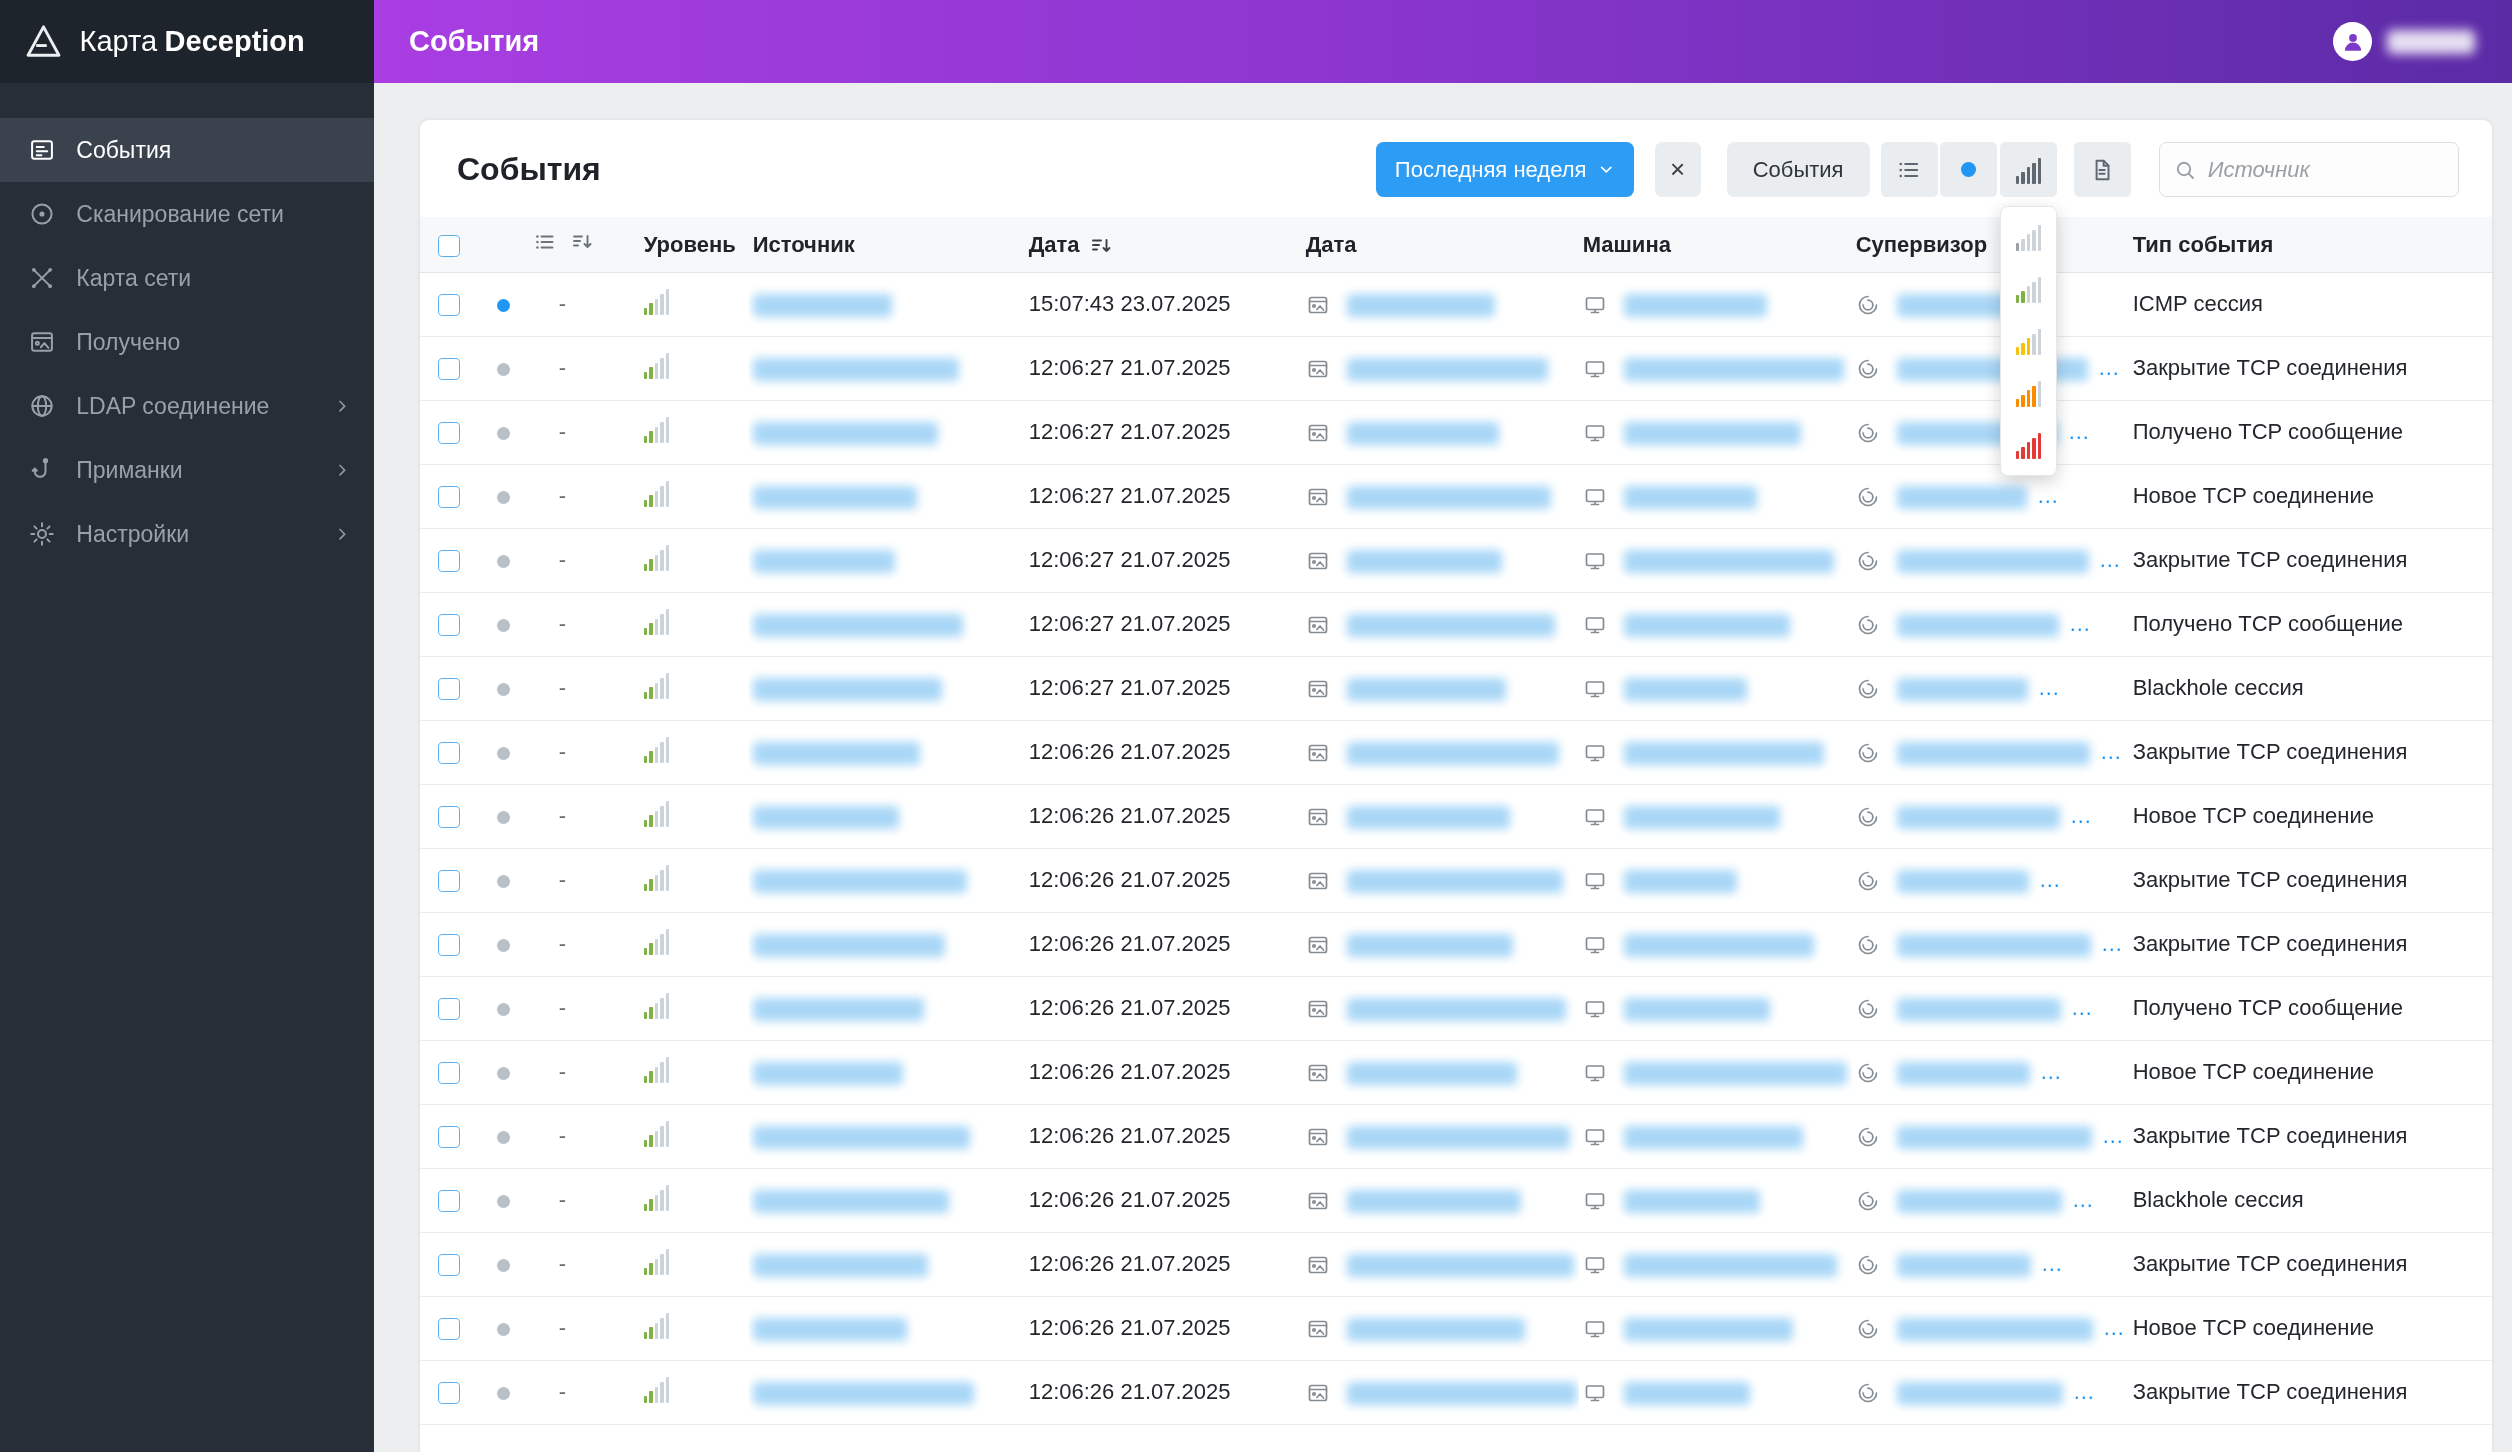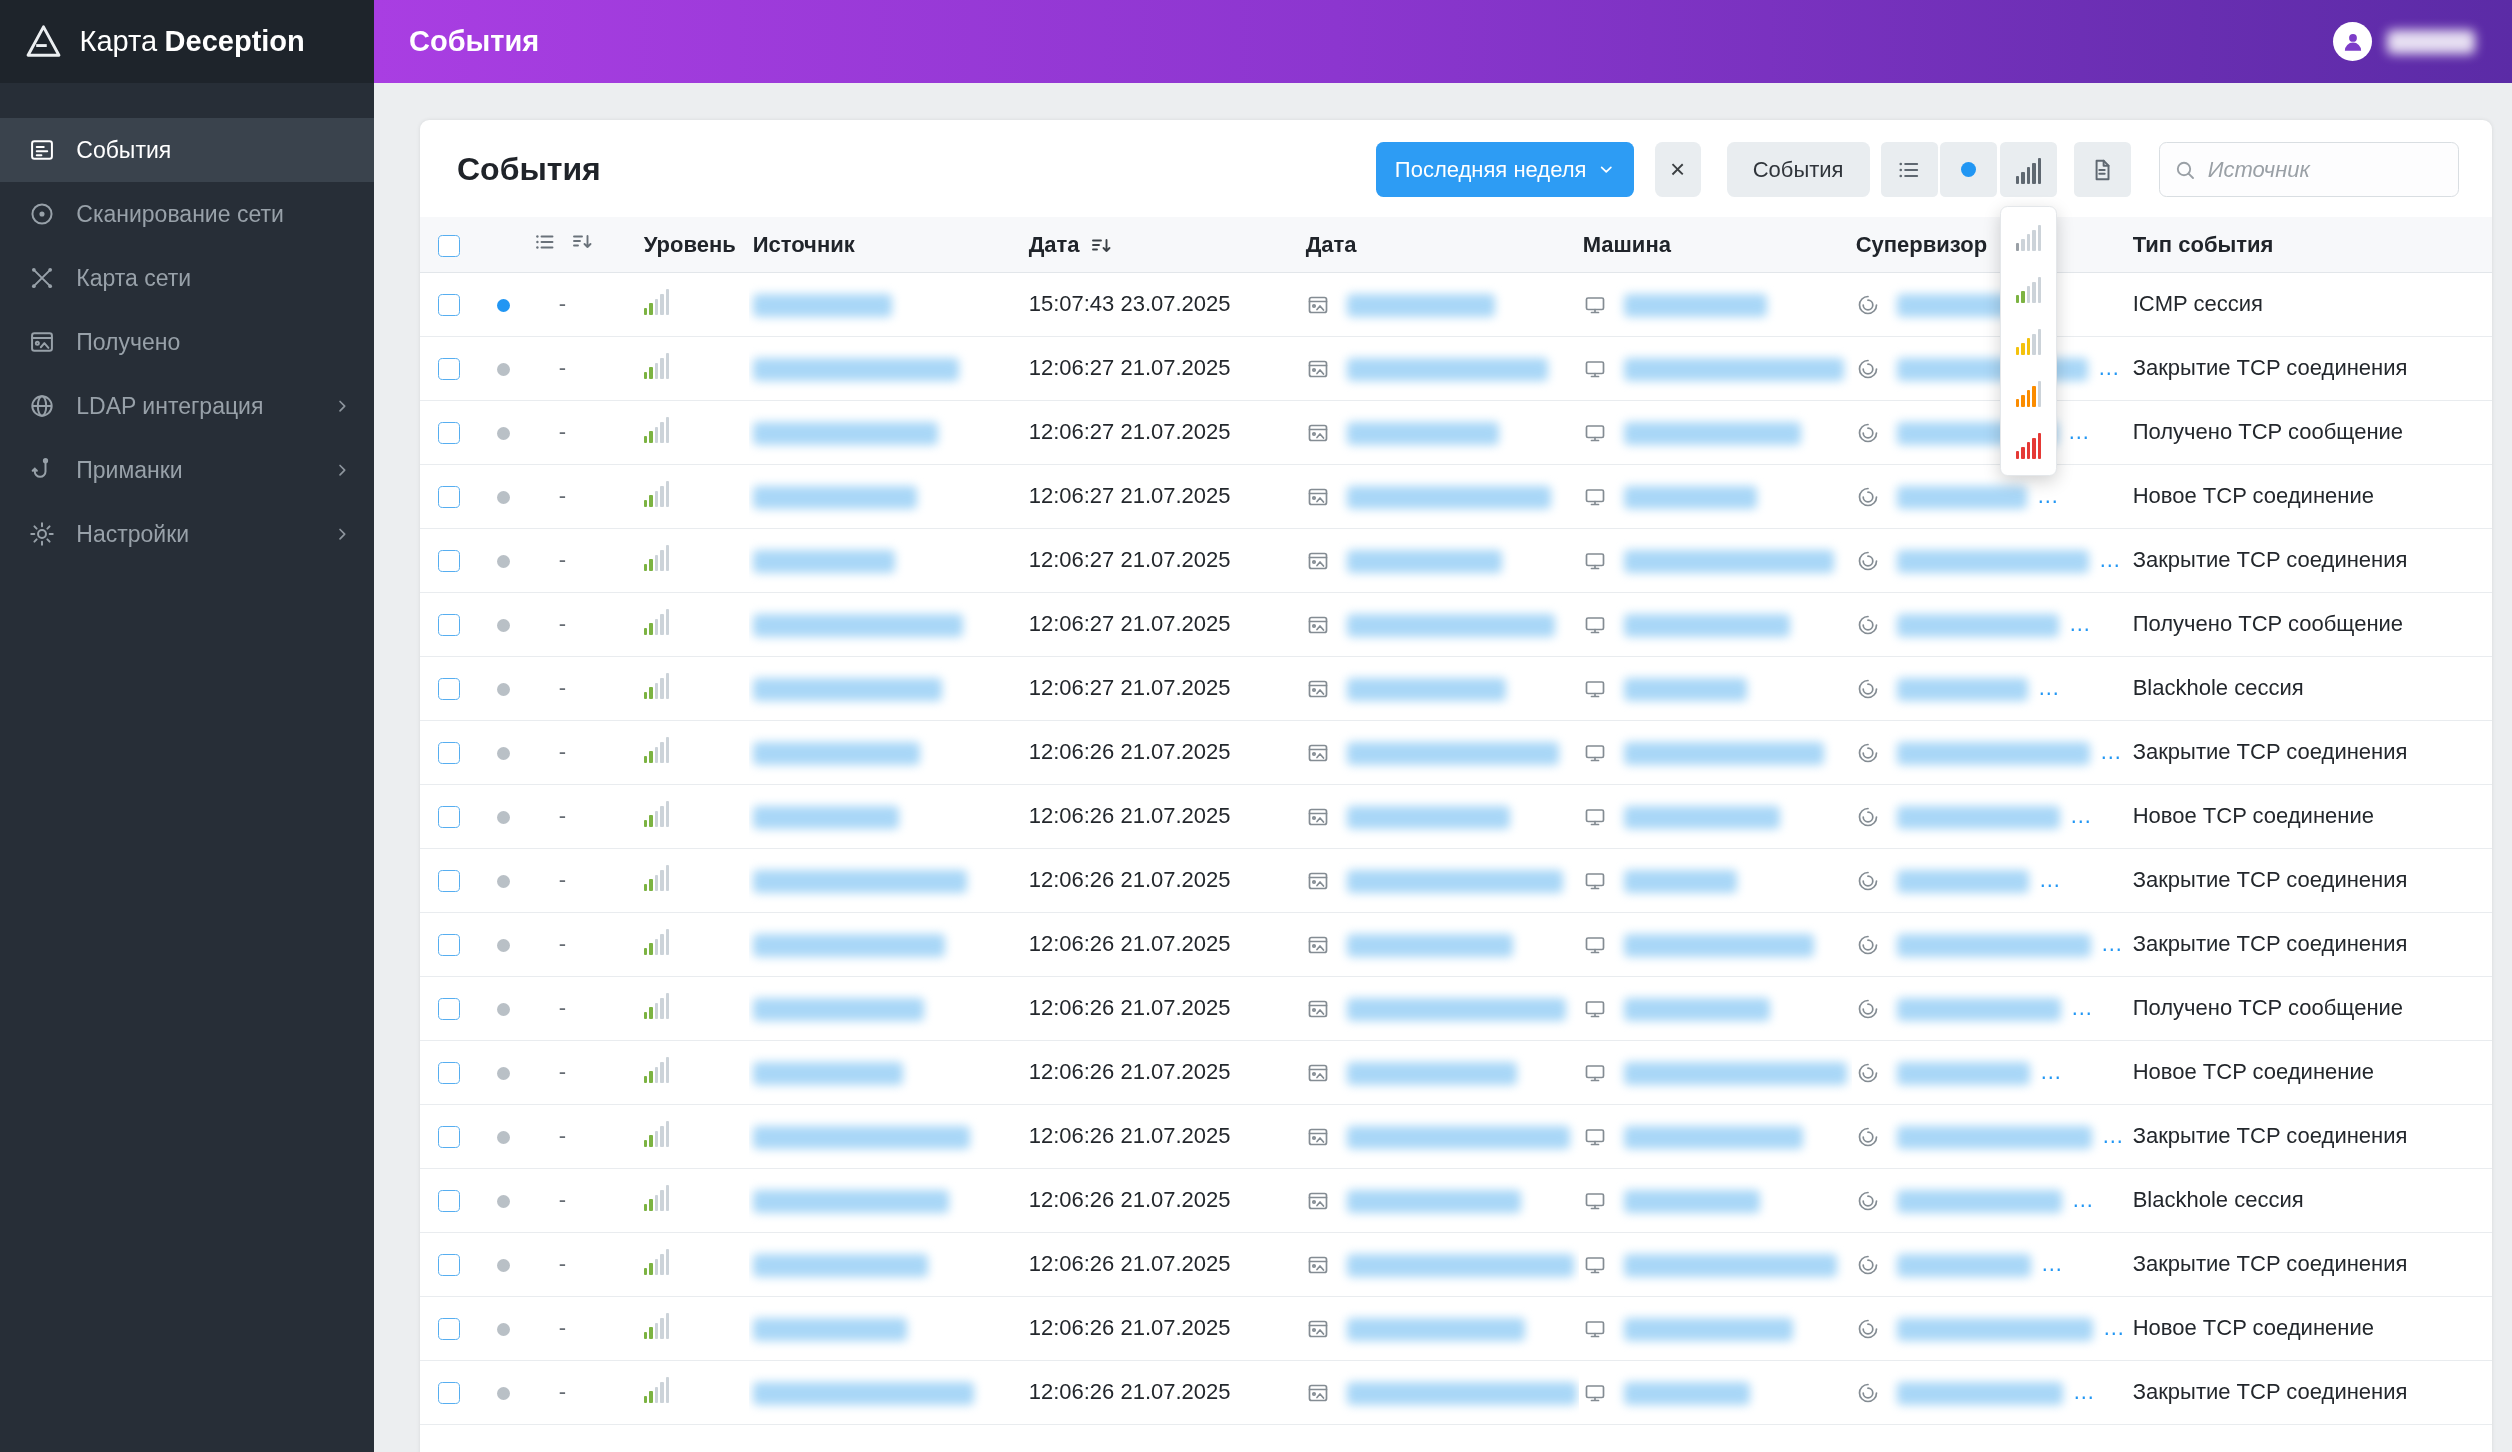--- a/index.html
+++ b/index.html
@@ -135,21 +135,21 @@
       <span>Получено</span>
     </div>
     <div class="nav-item">
       <span class="nico">
           <svg viewBox="0 0 24 24" width="28" height="28" fill="none" stroke="currentColor" stroke-width="1.7">
             <circle cx="12" cy="12" r="8.3"></circle>
             <ellipse cx="12" cy="12" rx="3.6" ry="8.3"></ellipse>
             <path d="M3.7 12h16.6"></path>
           </svg>
         </span>
-      <span>LDAP интеграция</span>
+      <span>LDAP соединение</span>
       <span class="chev">
           <svg viewBox="0 0 24 24" width="20.3" height="20.3" fill="none" stroke="currentColor" stroke-width="2" stroke-linecap="round" stroke-linejoin="round">
             <path d="M9.5 6.5 15 12l-5.5 5.5"></path>
           </svg>
         </span>
     </div>
     <div class="nav-item">
       <span class="nico">
           <svg viewBox="0 0 24 24" width="28" height="28" fill="none" stroke="currentColor" stroke-width="1.7" stroke-linecap="round" stroke-linejoin="round">
             <path d="M15 3.5v9.7a4.6 4.6 0 0 1-9.2 0v-2.4m-1.8 1.8 1.8-1.8 1.8 1.8"></path>

